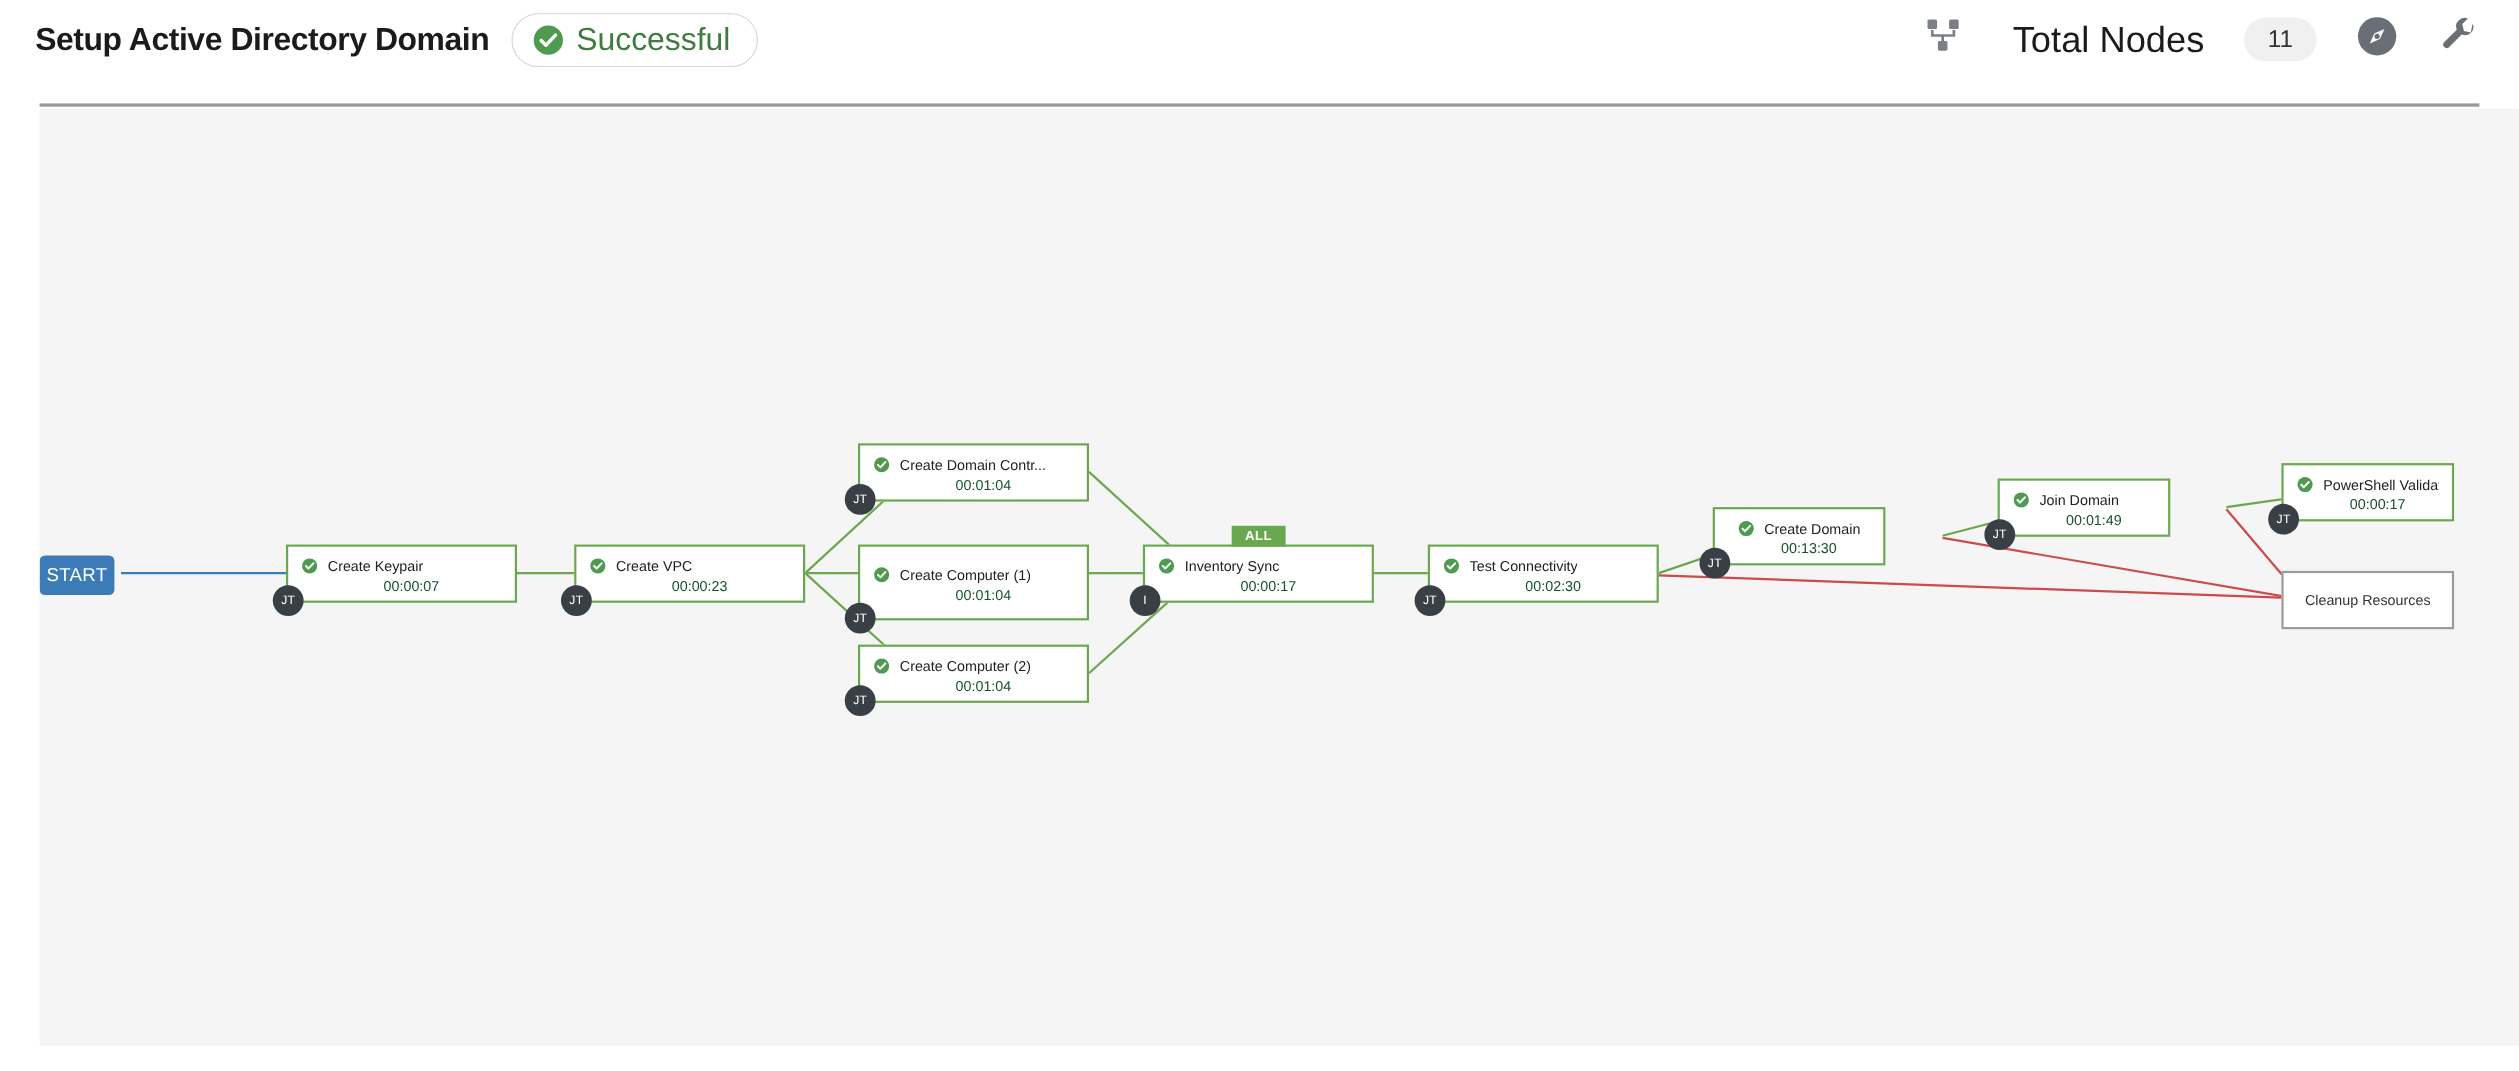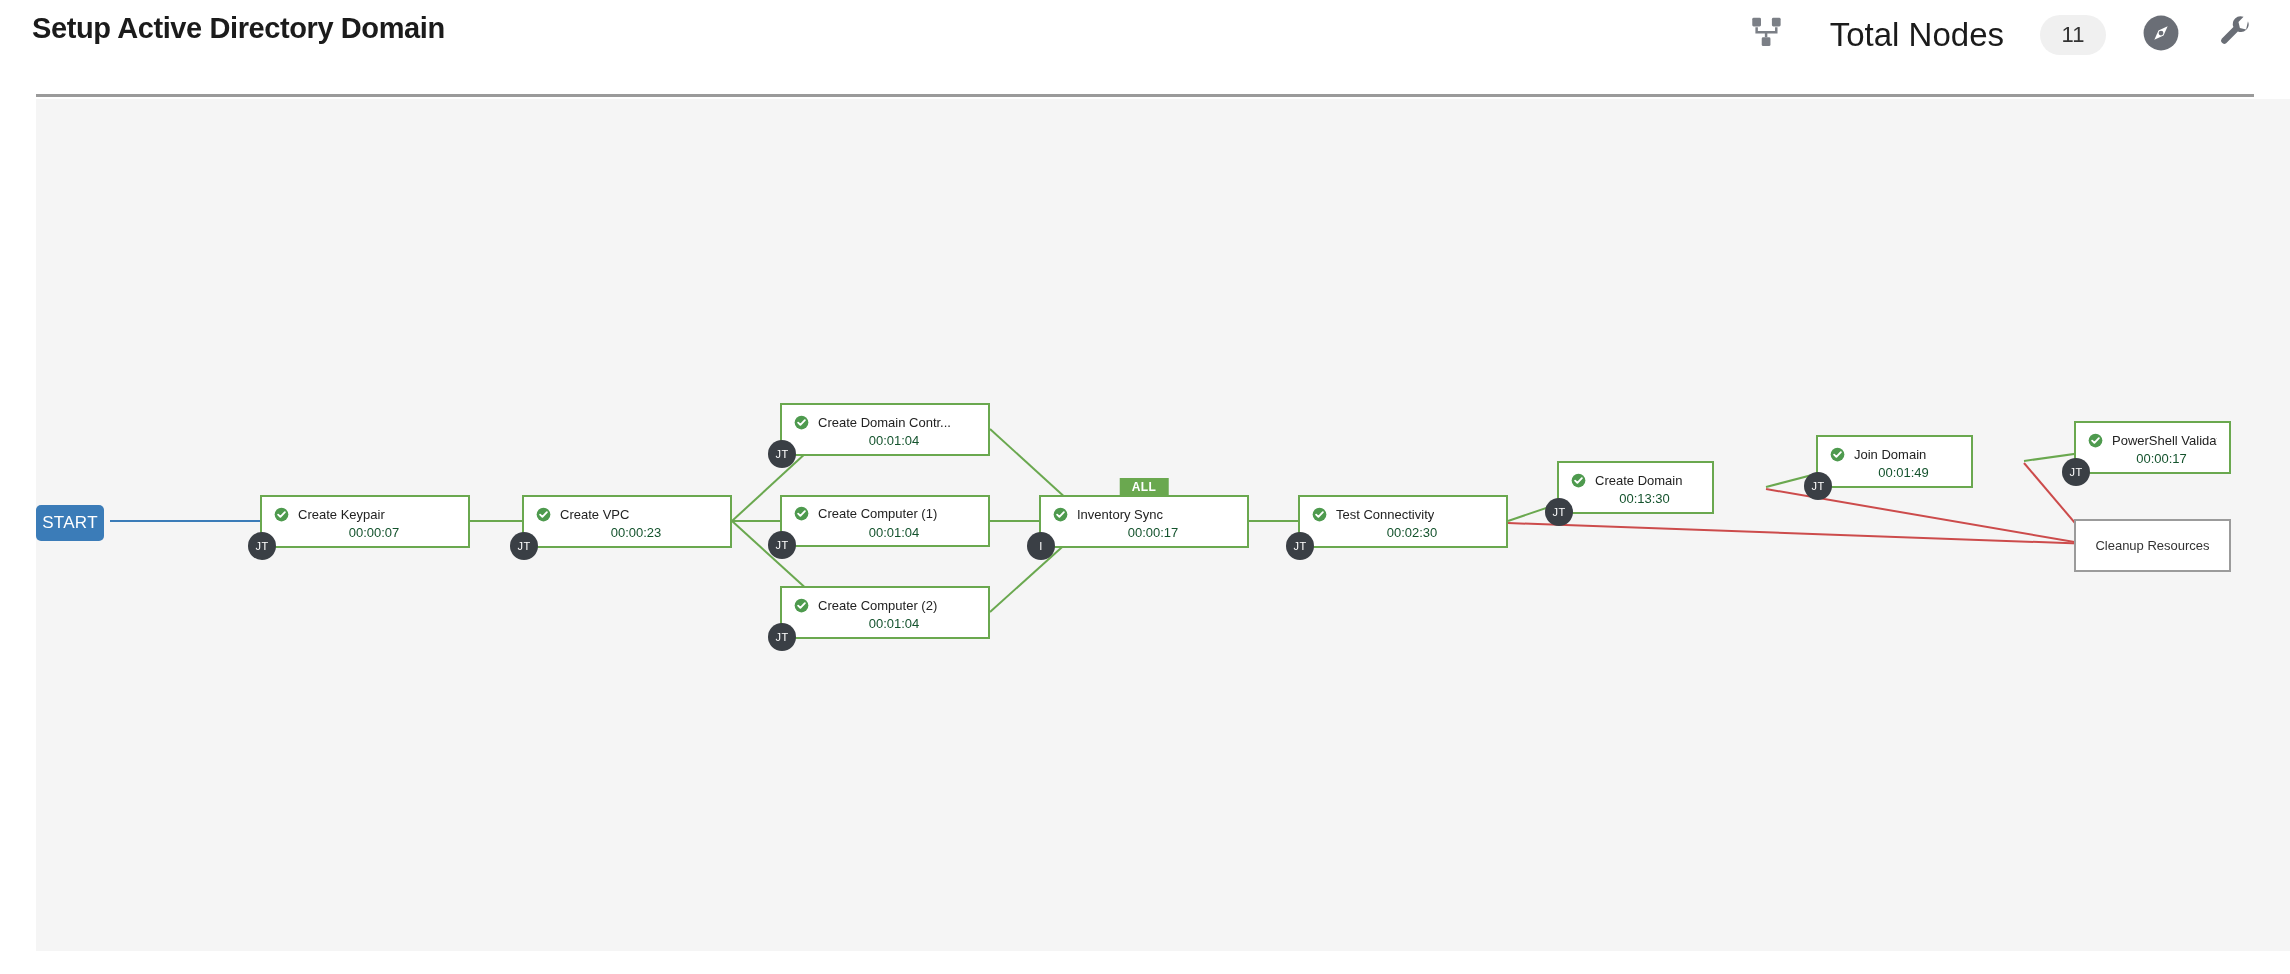--- a/index.html
+++ b/index.html
@@ -185,20 +185,29 @@
 </head>
 <body>
 
 <div id="page">
 
   <div id="header">
 
     <div id="header-left">
       <div id="page-title">Setup Active Directory Domain</div>
 
+      <div id="status-pill">
+        <span class="pill-icon">
+          <svg width="29" height="29" viewBox="0 0 24 24">
+            <circle cx="12" cy="12" r="11" fill="#4e9a4e"></circle>
+            <path d="M6.6 12.2 L10.2 15.8 L17.4 8.2" fill="none" stroke="#ffffff" stroke-width="2.6" stroke-linecap="round" stroke-linejoin="round"></path>
+          </svg>
+        </span>
+        <span id="status-label">Successful</span>
+      </div>
     </div>
 
     <div id="header-right">
       <span class="hicon">
         <svg width="38" height="32" viewBox="0 0 24 22">
           <rect x="0.5" y="0.5" width="6" height="6" rx="1" fill="#7b7f86"></rect>
           <rect x="14" y="0.5" width="6" height="6" rx="1" fill="#7b7f86"></rect>
           <rect x="7" y="14" width="6" height="6" rx="1" fill="#7b7f86"></rect>
           <path d="M3.5 7 L3.5 10.5 L17 10.5 L17 7 M10 10.5 L10 14" fill="none" stroke="#7b7f86" stroke-width="1.7"></path>
         </svg>
@@ -296,21 +305,21 @@
             <circle cx="12" cy="12" r="11" fill="#4e9a4e"></circle>
             <path d="M6.6 12.2 L10.2 15.8 L17.4 8.2" fill="none" stroke="#ffffff" stroke-width="3" stroke-linecap="round" stroke-linejoin="round"></path>
           </svg>
         </span>
         <span class="node-title">Create Domain Contr...</span>
       </div>
       <div class="node-duration">00:01:04</div>
       <div class="node-badge">JT</div>
     </div>
 
-    <div class="node" style="left:744px; top:396px; width:210px; height:52px;">
+    <div class="node" style="left:744px; top:396px; width:210px; height:69px;">
       <div class="node-title-row">
         <span class="node-check">
           <svg width="15" height="15" viewBox="0 0 24 24">
             <circle cx="12" cy="12" r="11" fill="#4e9a4e"></circle>
             <path d="M6.6 12.2 L10.2 15.8 L17.4 8.2" fill="none" stroke="#ffffff" stroke-width="3" stroke-linecap="round" stroke-linejoin="round"></path>
           </svg>
         </span>
         <span class="node-title">Create Computer (1)</span>
       </div>
       <div class="node-duration">00:01:04</div>
@@ -353,21 +362,21 @@
             <circle cx="12" cy="12" r="11" fill="#4e9a4e"></circle>
             <path d="M6.6 12.2 L10.2 15.8 L17.4 8.2" fill="none" stroke="#ffffff" stroke-width="3" stroke-linecap="round" stroke-linejoin="round"></path>
           </svg>
         </span>
         <span class="node-title">Test Connectivity</span>
       </div>
       <div class="node-duration">00:02:30</div>
       <div class="node-badge">JT</div>
     </div>
 
-    <div class="node" style="left:1521px; top:362px; width:157px; height:53px;">
+    <div class="node" style="left:1521px; top:362px; width:157px; height:53px;align-items:center;">
       <div class="node-title-row">
         <span class="node-check">
           <svg width="15" height="15" viewBox="0 0 24 24">
             <circle cx="12" cy="12" r="11" fill="#4e9a4e"></circle>
             <path d="M6.6 12.2 L10.2 15.8 L17.4 8.2" fill="none" stroke="#ffffff" stroke-width="3" stroke-linecap="round" stroke-linejoin="round"></path>
           </svg>
         </span>
         <span class="node-title">Create Domain</span>
       </div>
       <div class="node-duration">00:13:30</div>

